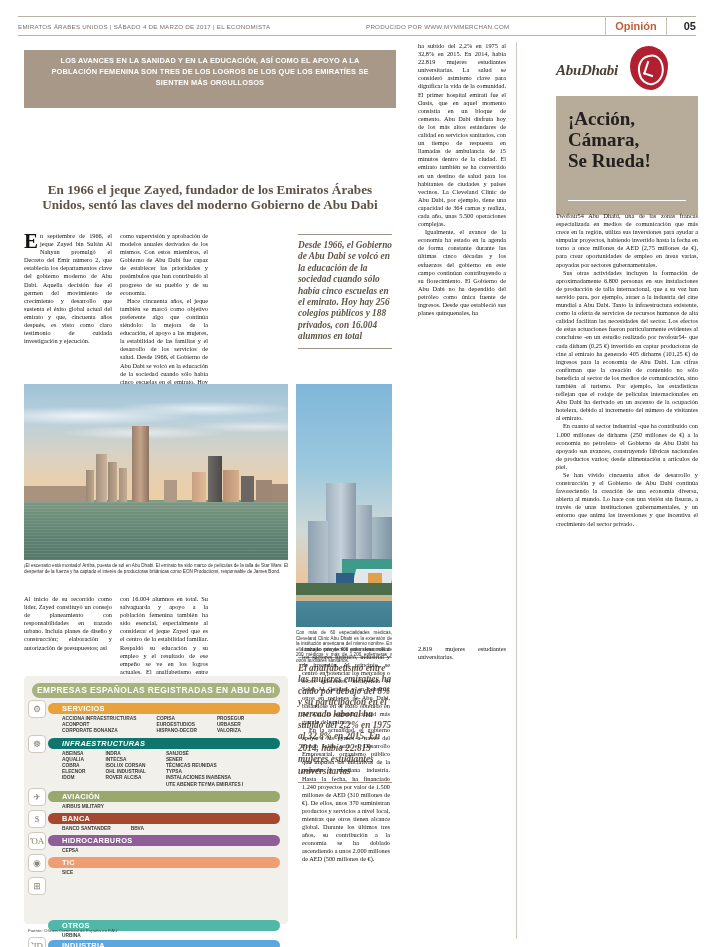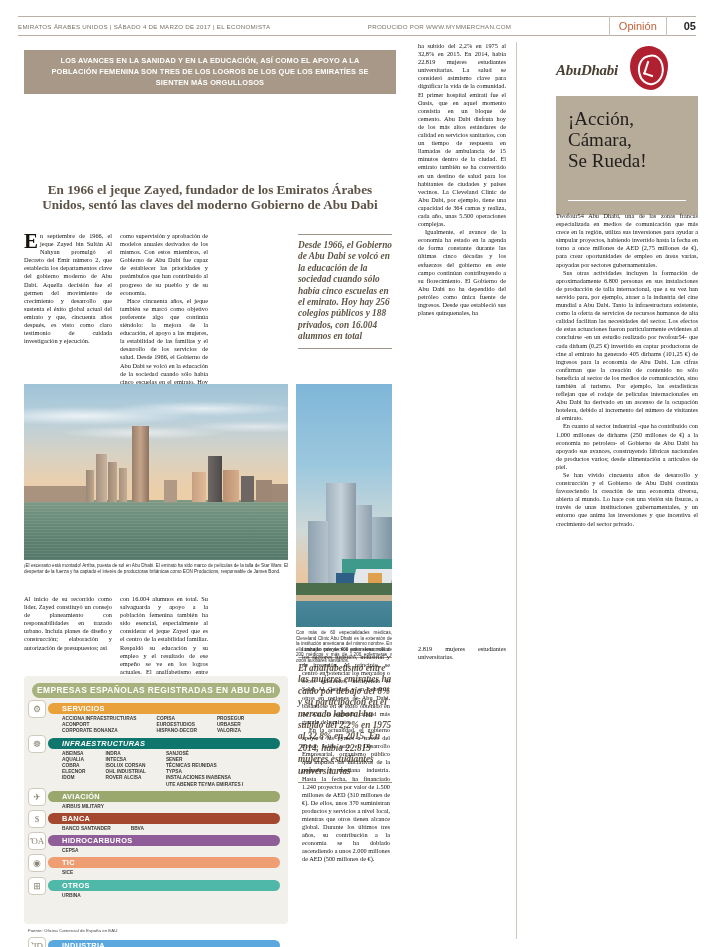--- a/index.html
+++ b/index.html
@@ -25,34 +25,34 @@
     font-size: 6.2px; letter-spacing: .25px; color: #7a7166;
     white-space: nowrap;
   }
   .mh-center {
     flex: 1; text-align: center;
     font-family: "Liberation Sans", sans-serif;
     font-size: 6.2px; letter-spacing: .25px; color: #7a7166;
   }
   .mh-section {
     font-family: "Liberation Sans", sans-serif;
-    font-weight: normal; font-size: 11px; color: #c0603a;
+    font-weight: bold; font-size: 11px; color: #c0603a;
     padding: 0 9px; border-left: 1px solid #c8c0b4;
     line-height: 20px;
   }
   .mh-page {
     font-family: "Liberation Sans", sans-serif;
     font-weight: bold; font-size: 11px; color: #262626;
     padding-left: 17px; border-left: 1px solid #c8c0b4;
     line-height: 20px;
   }
 
   
   .kicker {
-    position: absolute; left: 24px; top: 50px; width: 372px; height: 44px;
+    position: absolute; left: 24px; top: 50px; width: 372px; height: 58px;
     background: #a79887;
     color: #ffffff;
     font-family: "Liberation Sans", sans-serif;
     font-weight: bold; font-size: 7.4px; line-height: 11px;
     letter-spacing: .15px;
     text-align: center;
     padding: 5px 14px;
   }
 
   
@@ -181,21 +181,21 @@
     transform: rotate(18deg);
   }
 
   .side-box {
     position: absolute; left: 556px; top: 96px; width: 142px; height: 119px;
     background: #b7ab99;
   }
   .side-title {
     position: absolute; left: 568px; top: 108px; width: 124px;
     font-family: "Liberation Serif", serif;
-    font-weight: normal; font-size: 19px; line-height: 21px;
+    font-weight: bold; font-size: 19px; line-height: 21px;
     color: #22201e;
   }
   .side-rule2 {
     position: absolute; left: 568px; top: 200px; width: 118px; height: 1.4px;
     background: #ffffff;
   }
   #sidebody {
     position: absolute; left: 556px; top: 212px; width: 142px;
     font-size: 6.3px; line-height: 8.1px; text-align: justify; color: #16120e;
   }
@@ -440,21 +440,21 @@
       <div class="cat-icon">◉</div>
       <div class="cat-bar" style="background: rgb(239, 157, 115);">TIC</div>
       <div class="cat-items">
         <div>
           <div>SICE</div>
         </div>
       </div>
     </div>
     <div class="cat" style="top: 879.6px;">
       <div class="cat-icon">⊞</div>
-      <div class="cat-bar" style="background: rgb(79, 184, 168);">OTROS</div>
+      <div class="cat-bar" style="background: rgb(79, 184, 168); margin-top: 40px;">OTROS</div>
       <div class="cat-items">
         <div>
           <div>URBINA</div>
         </div>
       </div>
     </div>
     <div class="cat" style="top: 901.8px; margin-top: 38px;">
       <div class="cat-icon">ἾD</div>
       <div class="cat-bar" style="background: rgb(90, 168, 222);">INDUSTRIA</div>
       <div class="cat-items">

